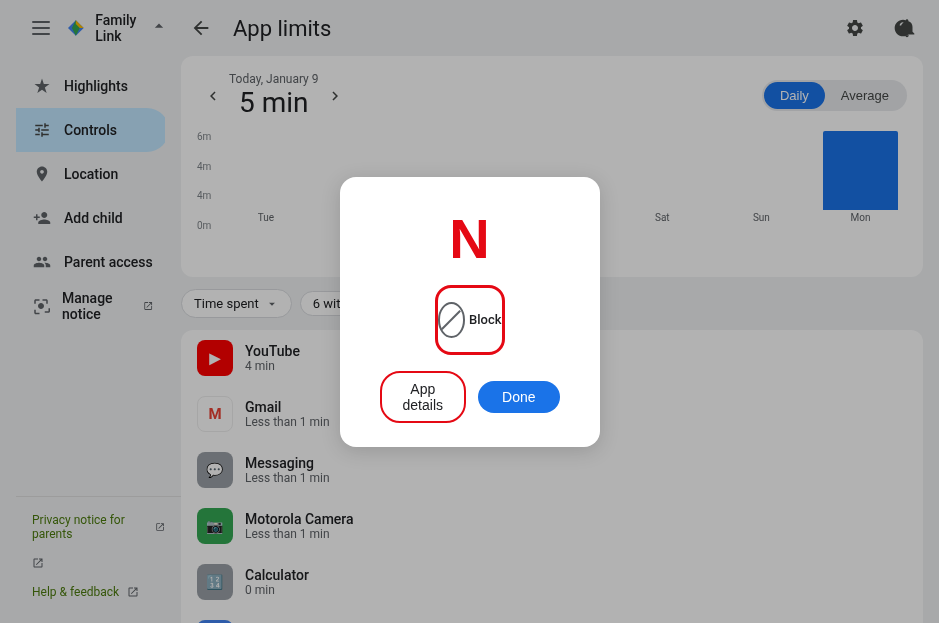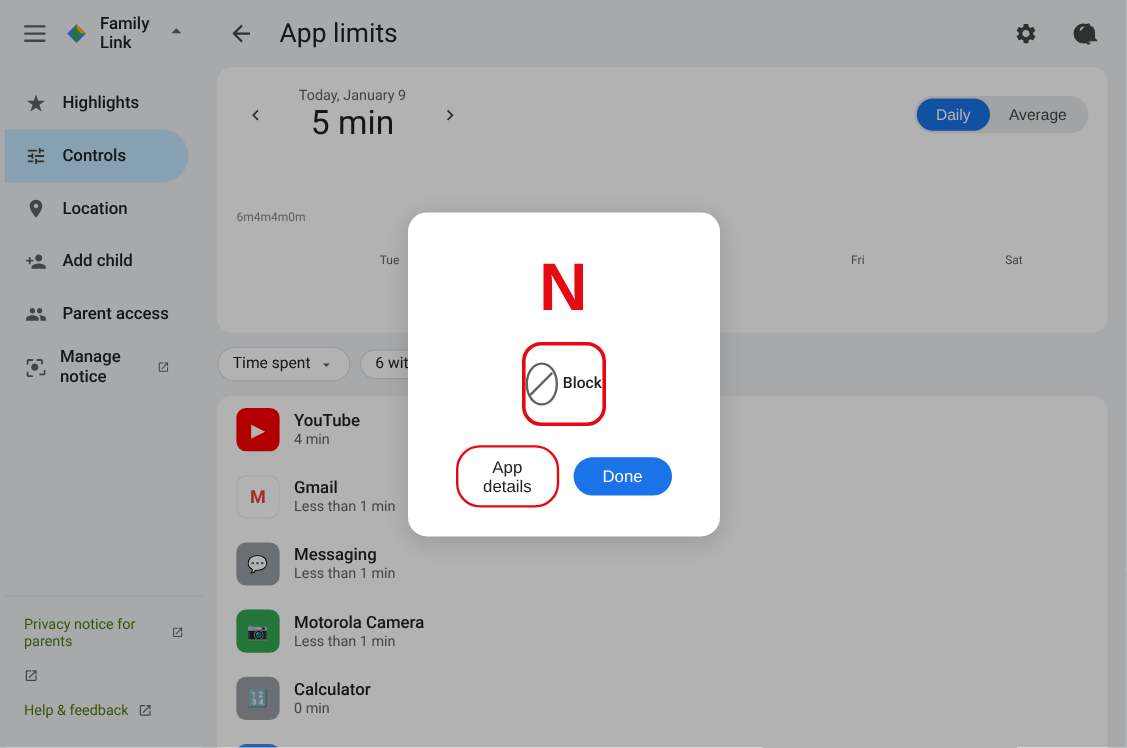--- a/index.html
+++ b/index.html
@@ -8,21 +8,21 @@
       height: 623px;
       font-family: 'Roboto', Arial, sans-serif;
       background: #f1f3f4;
       overflow: hidden;
       position: relative;
     }
 
     
     .sidebar {
       position: absolute;
-      left: 4px; top: 0;
+      left: 16px; top: 0;
       width: 165px;
       height: 623px;
       background: #f1f3f4;
       display: flex;
       flex-direction: column;
     }
 
     .sidebar-header {
       display: flex;
       align-items: center;
@@ -173,21 +173,21 @@
     .chart-header {
       display: flex;
       align-items: center;
       justify-content: space-between;
       margin-bottom: 12px;
     }
 
     .chart-nav {
       display: flex;
       align-items: center;
-      gap: 20px;
+      gap: 0;
     }
 
     .chart-nav-btn {
       width: 32px;
       height: 32px;
       display: flex;
       align-items: center;
       justify-content: center;
       cursor: pointer;
       color: #444746;
@@ -228,21 +228,21 @@
       color: #444746;
     }
 
     .toggle-btn.active {
       background: #1a73e8;
       color: #fff;
     }
 
     .chart-y-axis {
       display: flex;
-      flex-direction: row;
+      flex-direction: column;
       justify-content: space-between;
       height: 100px;
       align-items: center;
       padding-right: 4px;
       font-size: 10px;
       color: #80868b;
     }
 
     
     .filter-bar {
@@ -613,20 +613,28 @@
               <div style="font-size: 10px; color: rgb(95, 99, 104); white-space: nowrap;">Thu</div>
             </div>
             <div style="display: flex; flex-direction: column; align-items: center; flex: 1 1 0%; height: 100%; justify-content: flex-end; gap: 2px;">
               <div style="width: 80%; background: rgb(26, 115, 232); border-radius: 2px 2px 0px 0px; height: 0px; min-height: 0px;"></div>
               <div style="font-size: 10px; color: rgb(95, 99, 104); white-space: nowrap;">Fri</div>
             </div>
             <div style="display: flex; flex-direction: column; align-items: center; flex: 1 1 0%; height: 100%; justify-content: flex-end; gap: 2px;">
               <div style="width: 80%; background: rgb(26, 115, 232); border-radius: 2px 2px 0px 0px; height: 0px; min-height: 0px;"></div>
               <div style="font-size: 10px; color: rgb(95, 99, 104); white-space: nowrap;">Sat</div>
             </div>
+            <div style="display: flex; flex-direction: column; align-items: center; flex: 1 1 0%; height: 100%; justify-content: flex-end; gap: 2px;">
+              <div style="width: 80%; background: rgb(26, 115, 232); border-radius: 2px 2px 0px 0px; height: 0px; min-height: 0px;"></div>
+              <div style="font-size: 10px; color: rgb(95, 99, 104); white-space: nowrap;">Sun</div>
+            </div>
+            <div style="display: flex; flex-direction: column; align-items: center; flex: 1 1 0%; height: 100%; justify-content: flex-end; gap: 2px;">
+              <div style="width: 80%; background: rgb(26, 115, 232); border-radius: 2px 2px 0px 0px; height: 87px; min-height: 2px;"></div>
+              <div style="font-size: 10px; color: rgb(95, 99, 104); white-space: nowrap;">Mon</div>
+            </div>
           </div>
       </div>
     </div>
   </div>
 
   <div class="filter-bar">
     <div class="filter-chip">
       <span>Time spent</span>
       <svg width="14" height="14" viewBox="0 0 24 24" fill="#5f6368">
         <path d="M7 10l5 5 5-5H7z"></path>

